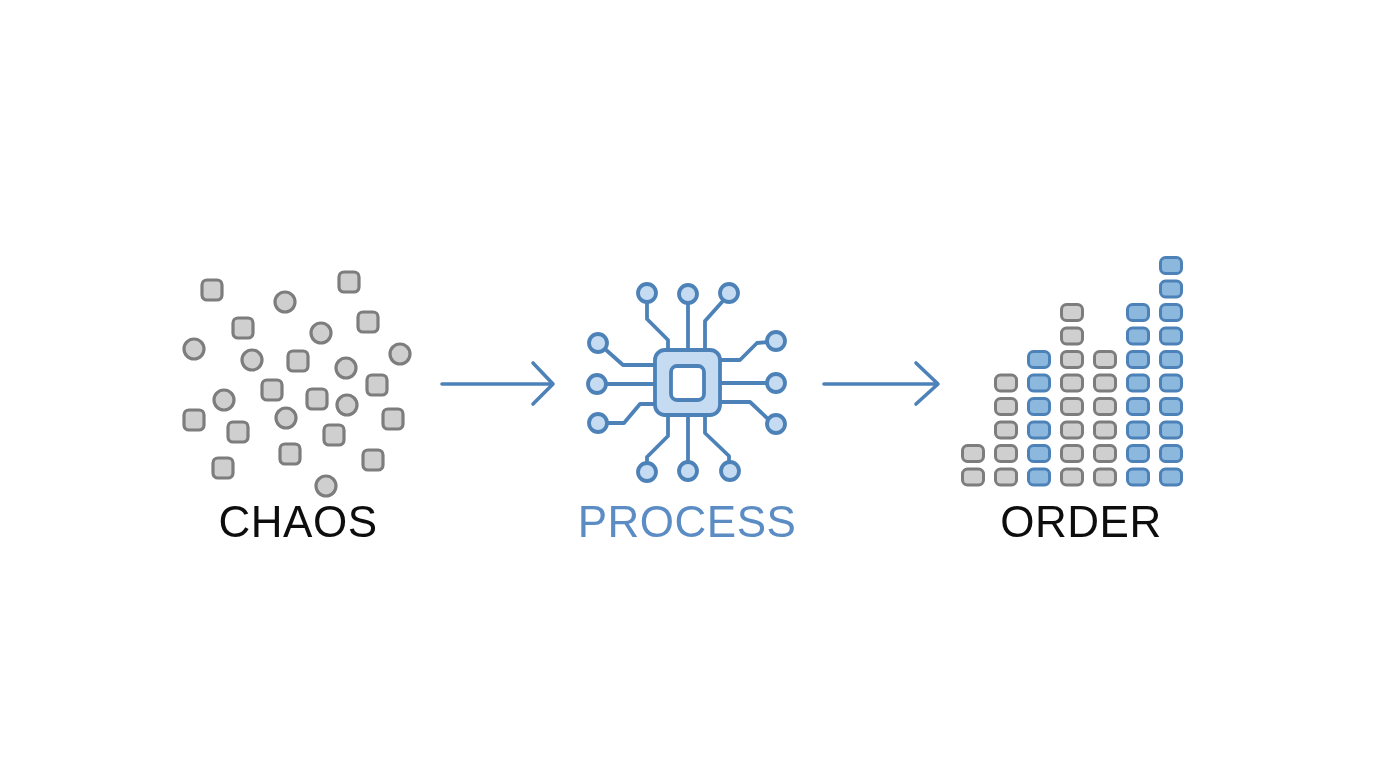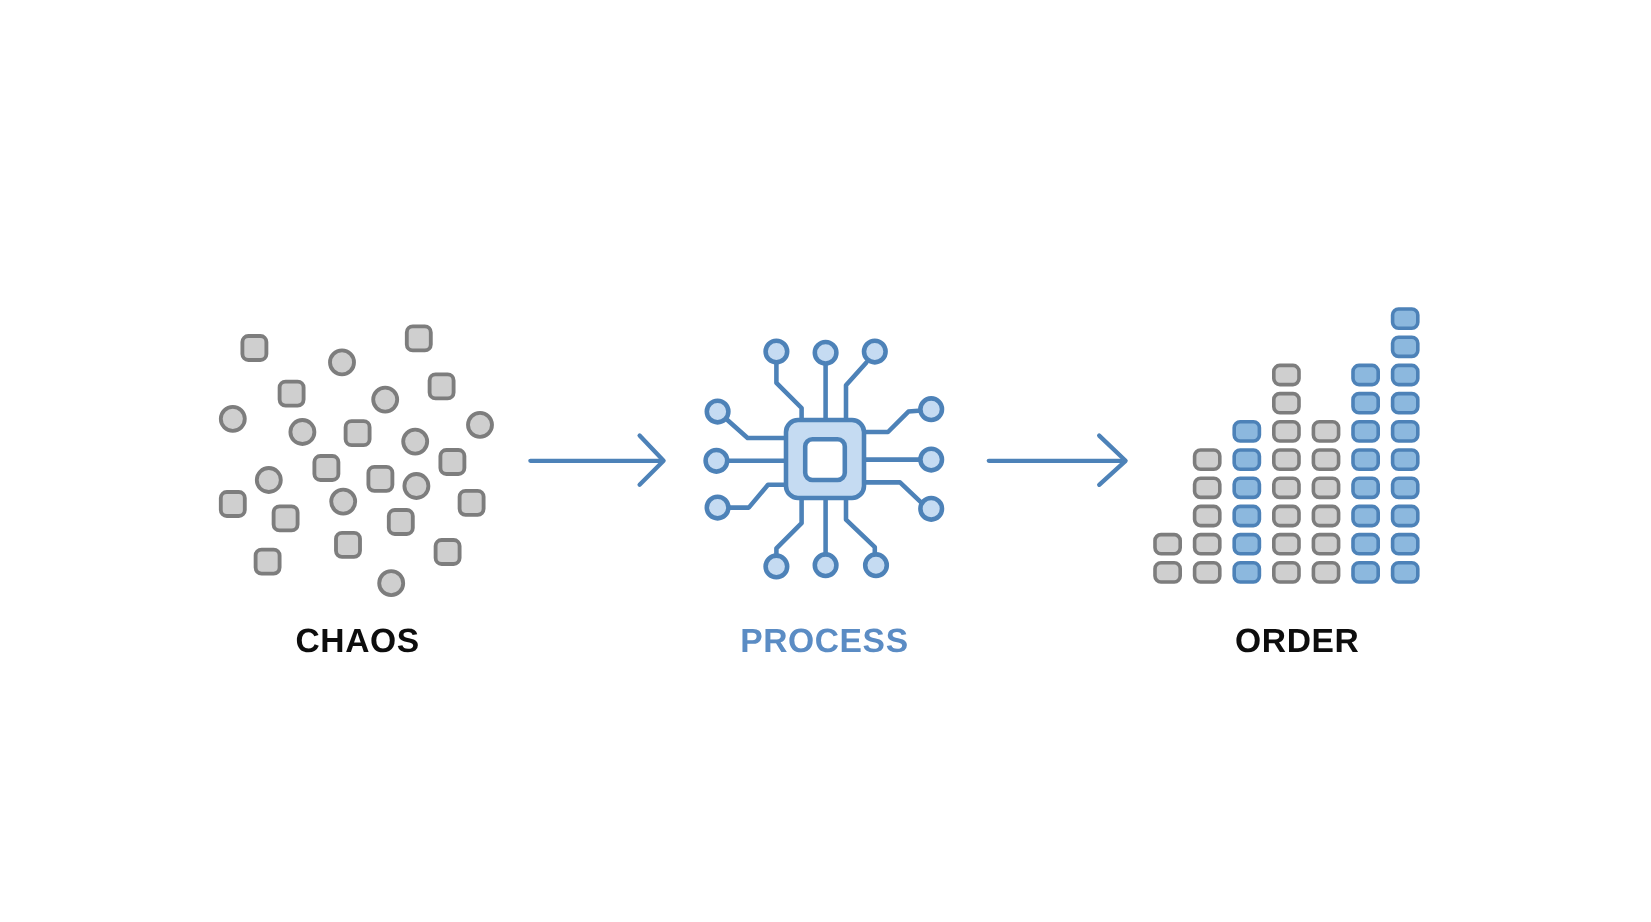--- a/index.html
+++ b/index.html
@@ -6,24 +6,24 @@
   body {
     width: 1376px; height: 768px;
     background: #ffffff;
     font-family: "Liberation Sans", sans-serif;
     overflow: hidden;
   }
   .stage { position: relative; width: 1376px; height: 768px; background: #ffffff; }
   svg.canvas { position: absolute; left: 0; top: 0; display: block; }
   .label {
     position: absolute;
-    top: 520px;
+    top: 500px;
     transform: translateX(-50%);
-    font-size: 28px;
-    font-weight: 700;
+    font-size: 44px;
+    font-weight: 400;
     letter-spacing: 0.5px;
     white-space: nowrap;
     line-height: 1;
     user-select: none;
   }
 </style>
 </head>
 <body>
 
 <div class="stage">

